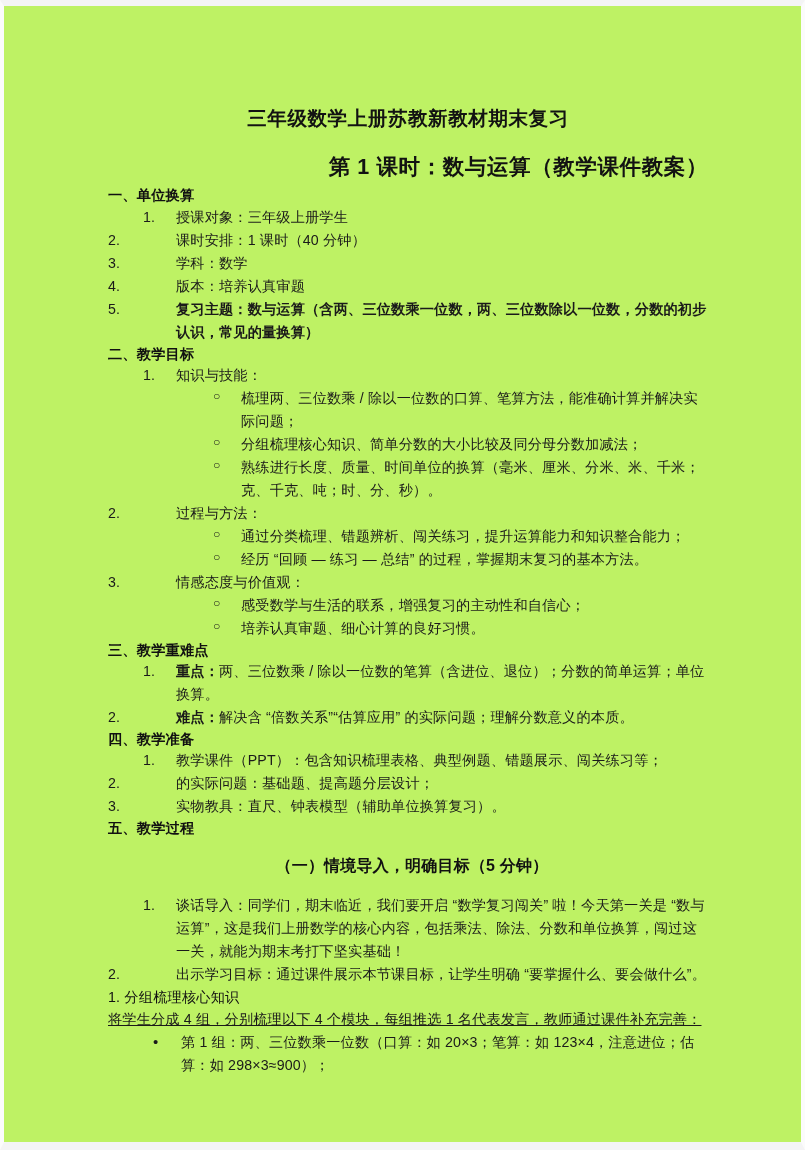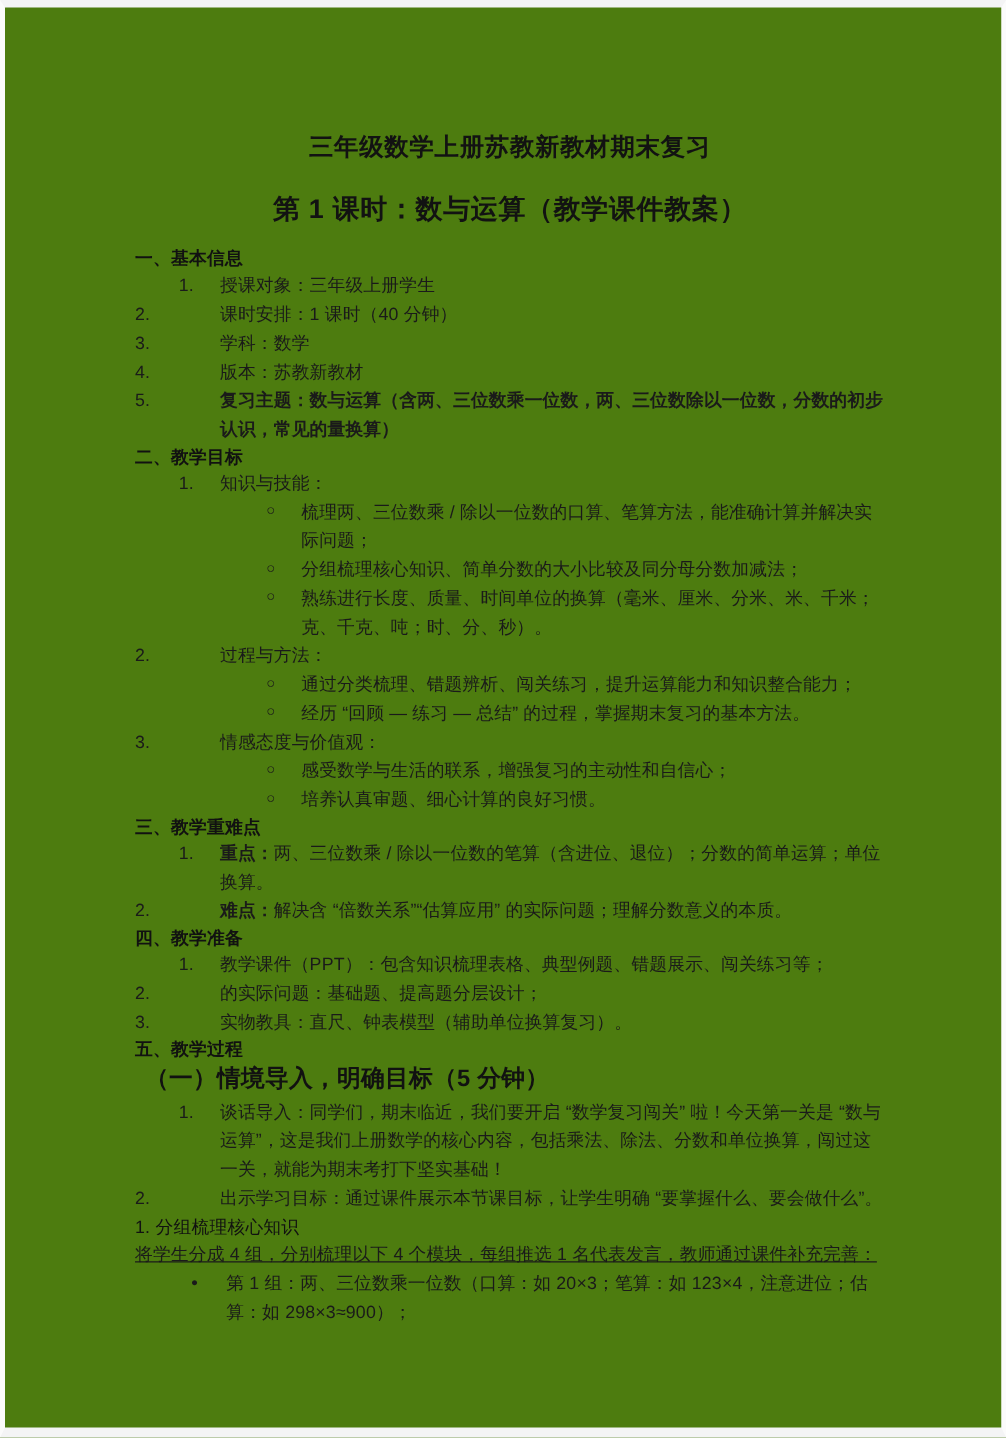--- a/index.html
+++ b/index.html
@@ -9,21 +9,21 @@
   }
   body {
     font-family: "Liberation Sans", "DejaVu Sans", sans-serif;
     -webkit-font-smoothing: antialiased;
   }
   .page {
     position: relative;
     width: 805px;
     height: 1150px;
     margin: 0 auto;
-    background: #4d7c0f;
+    background: #bef264;
     box-sizing: border-box;
     border-top: 6px solid #f4f4f5;
     border-bottom: 8px solid #f4f4f5;
     border-left: 4px solid #fbfbfb;
     border-right: 4px solid #fbfbfb;
     overflow: hidden;
   }
   .content {
     position: absolute;
     left: 104px;
@@ -36,26 +36,26 @@
   .doc-title-1 {
     text-align: center;
     font-size: 19.5px;
     font-weight: bold;
     letter-spacing: 0.6px;
     line-height: 1.5;
     margin: 0 0 19px 0;
     color: #121212;
   }
   .doc-title-2 {
-    text-align: center;
+    text-align: right;
     font-size: 21.5px;
     font-weight: bold;
     letter-spacing: 0.6px;
     line-height: 1.45;
-    margin: 0 0 14px 0;
+    margin: 0 0 2px 0;
     color: #121212;
   }
 
   
   .sec-head {
     font-size: 14.2px;
     font-weight: bold;
     line-height: 1.42;
     margin: 0;
     color: #111;
@@ -126,27 +126,28 @@
   .discitem > .dot {
     position: absolute;
     left: 45px;
     top: -1px;
     font-size: 15px;
     line-height: 1.62;
   }
 
   
   .subsec-head {
-    font-size: 19px;
+    font-size: 16px;
     font-weight: bold;
     line-height: 1.5;
-    margin: 0;
+    margin: 16px;
     padding-left: 8px;
     color: #111;
     letter-spacing: 0.2px;
+    text-align: center;
   }
   .minor-head {
     font-size: 14.2px;
     font-weight: normal;
     line-height: 1.55;
     margin: 0;
     color: #111;
     letter-spacing: 0.2px;
   }
   .body-para {
@@ -160,37 +161,37 @@
 </style>
 </head>
 <body>
 
 <div class="page">
   <div class="content">
 
     <h1 class="doc-title-1">三年级数学上册苏教新教材期末复习</h1>
     <h2 class="doc-title-2">第 1 课时：数与运算（教学课件教案）</h2>
 
-    <div class="sec-head">一、基本信息</div>
+    <div class="sec-head">一、单位换算</div>
     <ul class="olist">
       <li class="oitem first">
         <span class="num">1.</span>
         <span>授课对象：三年级上册学生</span>
       </li>
       <li class="oitem rest">
         <span class="num">2.</span>
         <span>课时安排：1 课时（40 分钟）</span>
       </li>
       <li class="oitem rest">
         <span class="num">3.</span>
         <span>学科：数学</span>
       </li>
       <li class="oitem rest">
         <span class="num">4.</span>
-        <span>版本：苏教新教材</span>
+        <span>版本：培养认真审题</span>
       </li>
       <li class="oitem rest" style="padding-left:68px;text-indent:0;">
         <span class="num">5.</span>
         <span style="display:inline;font-weight:bold;">复习主题：数与运算（含两、三位数乘一位数，两、三位数除以一位数，分数的初步认识，常见的量换算）</span>
       </li>
     </ul>
 
     <div class="sec-head">二、教学目标</div>
     <ul class="olist">
       <li class="oitem first">

